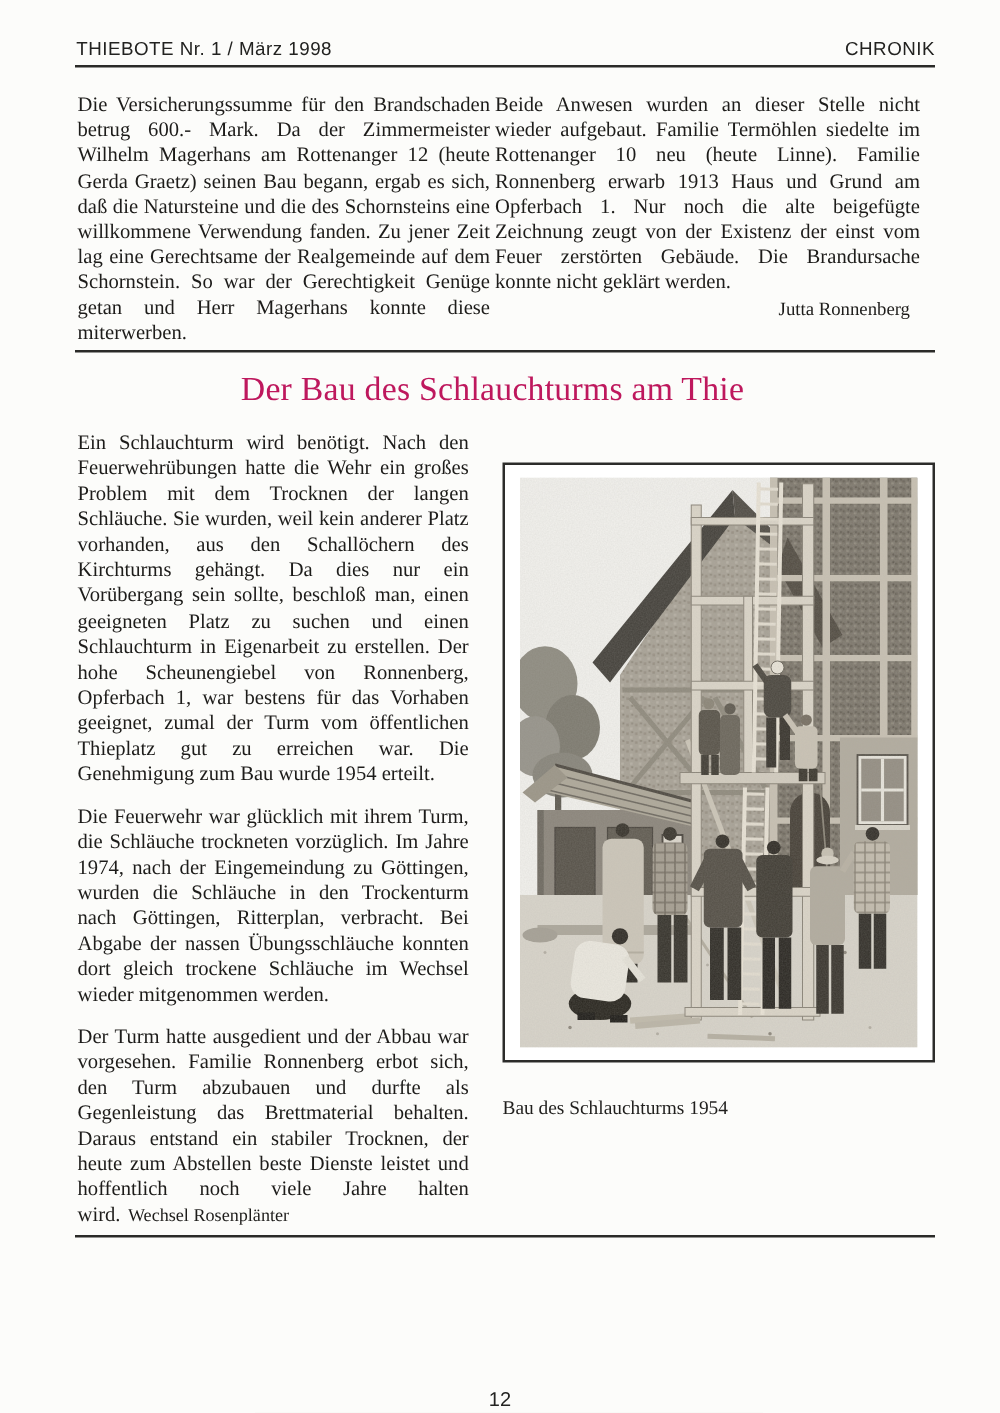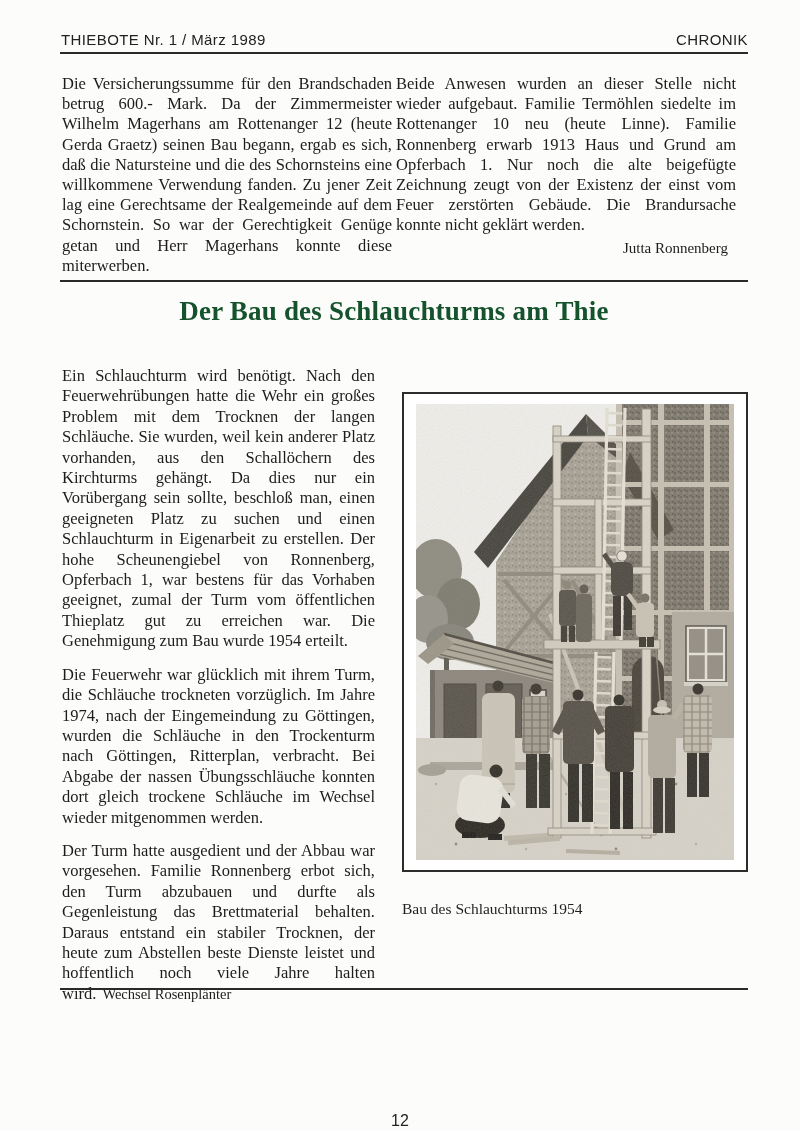--- a/index.html
+++ b/index.html
@@ -29,24 +29,24 @@
   .intro{position:absolute;left:62px;top:74px;width:686px;display:flex;gap:4px;}
   .intro p{margin:0;font-size:16.5px;line-height:20.2px;text-align:justify;}
   .colL{width:330px;}
   .colR{width:340px;}
   .sig-right{
     text-align:right;font-size:15px;margin-top:4px;padding-right:8px;
   }
 
   .title{
     position:absolute;left:56px;top:296px;width:676px;margin:0;
-    text-align:center;font-size:27px;font-weight:700;letter-spacing:.2px;color:#14532d;
-  }
-
-  .main{position:absolute;left:62px;top:366px;width:686px;display:flex;}
+    text-align:center;font-size:27px;font-weight:400;letter-spacing:.2px;color:#be185d;
+  }
+
+  .main{position:absolute;left:62px;top:344px;width:686px;display:flex;}
   .main-text{width:331px;}
   .main-text p{margin:0 0 13px 0;font-size:16.5px;line-height:20.4px;text-align:justify;}
   .inline-sig{font-size:14.5px;margin-left:6px;white-space:nowrap;}
 
   .photo-figure{margin:26px 0 0 27px;width:346px;}
   .photo-frame{
     width:318px;border:2px solid #2c2c2a;background:#ffffff;
     padding:10px 12px;
   }
   .photo-frame svg{display:block;}
@@ -58,21 +58,21 @@
     position:absolute;left:0;top:1112px;width:800px;text-align:center;
     font-family:"Liberation Sans","DejaVu Sans",sans-serif;font-size:16px;color:#242422;
   }
 </style>
 </head>
 <body>
 
 <div class="page">
 
   <header class="header">
-    <span>THIEBOTE Nr. 1 /  März 1989</span>
+    <span>THIEBOTE Nr. 1 /  März 1998</span>
     <span>CHRONIK</span>
   </header>
   <div class="rule rule-header"></div>
 
   <section class="intro">
     <p class="colL">Die Versicherungssumme für den Brandschaden betrug 600.- Mark. Da der Zimmermeister Wilhelm Magerhans am Rottenanger 12 (heute Gerda Graetz) seinen Bau begann, ergab es sich, daß die Natursteine und die des Schornsteins eine willkommene Verwendung fanden. Zu jener Zeit lag eine Gerechtsame der Realgemeinde auf dem Schornstein. So war der Gerechtigkeit Genüge getan und Herr Magerhans konnte diese miterwerben.</p>
     <div class="colR">
       <p>Beide Anwesen wurden an dieser Stelle nicht wieder aufgebaut. Familie Termöhlen siedelte im Rottenanger 10 neu (heute Linne). Familie Ronnenberg erwarb 1913 Haus und Grund am Opferbach 1. Nur noch die alte beigefügte Zeichnung zeugt von der Existenz der einst vom Feuer zerstörten Gebäude. Die Brandursache konnte nicht geklärt werden.</p>
       <div class="sig-right">Jutta Ronnenberg</div>
     </div>

